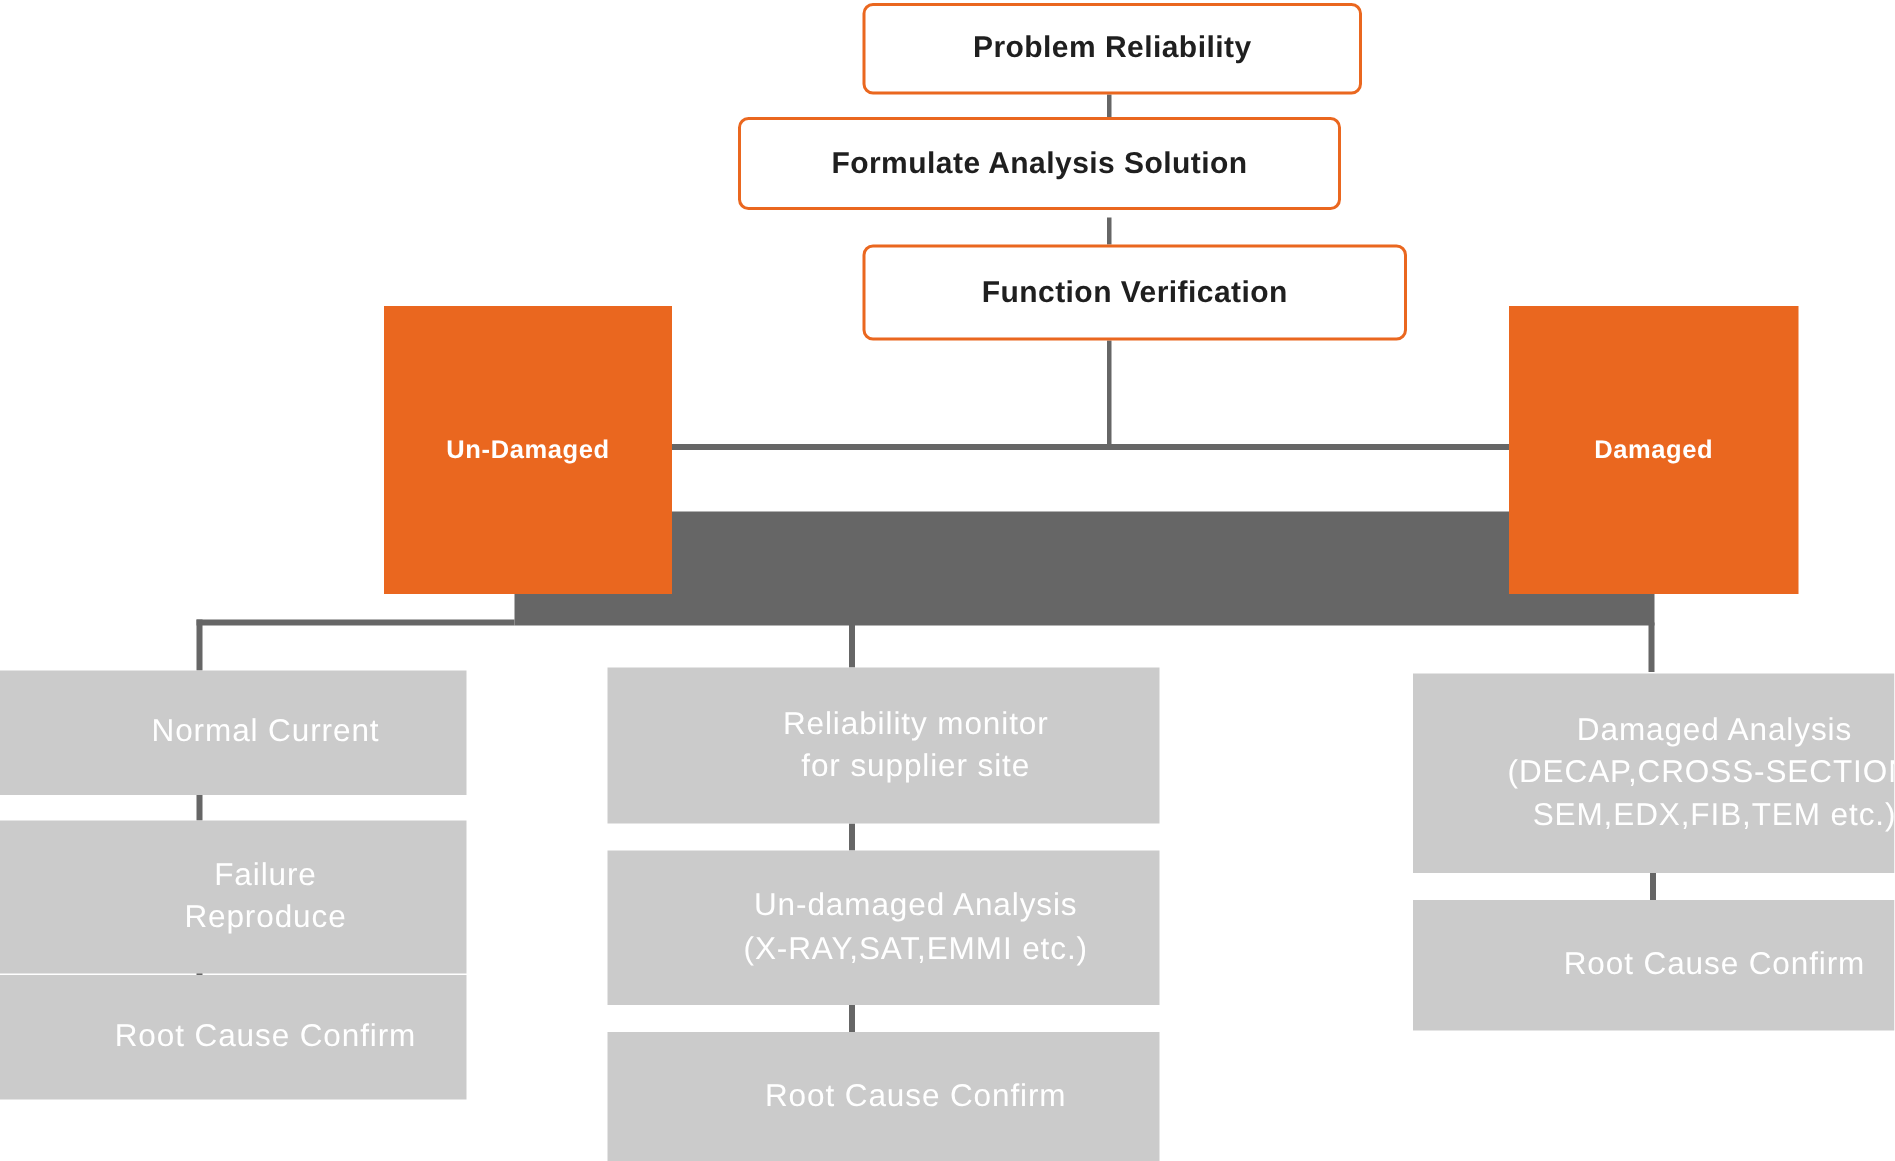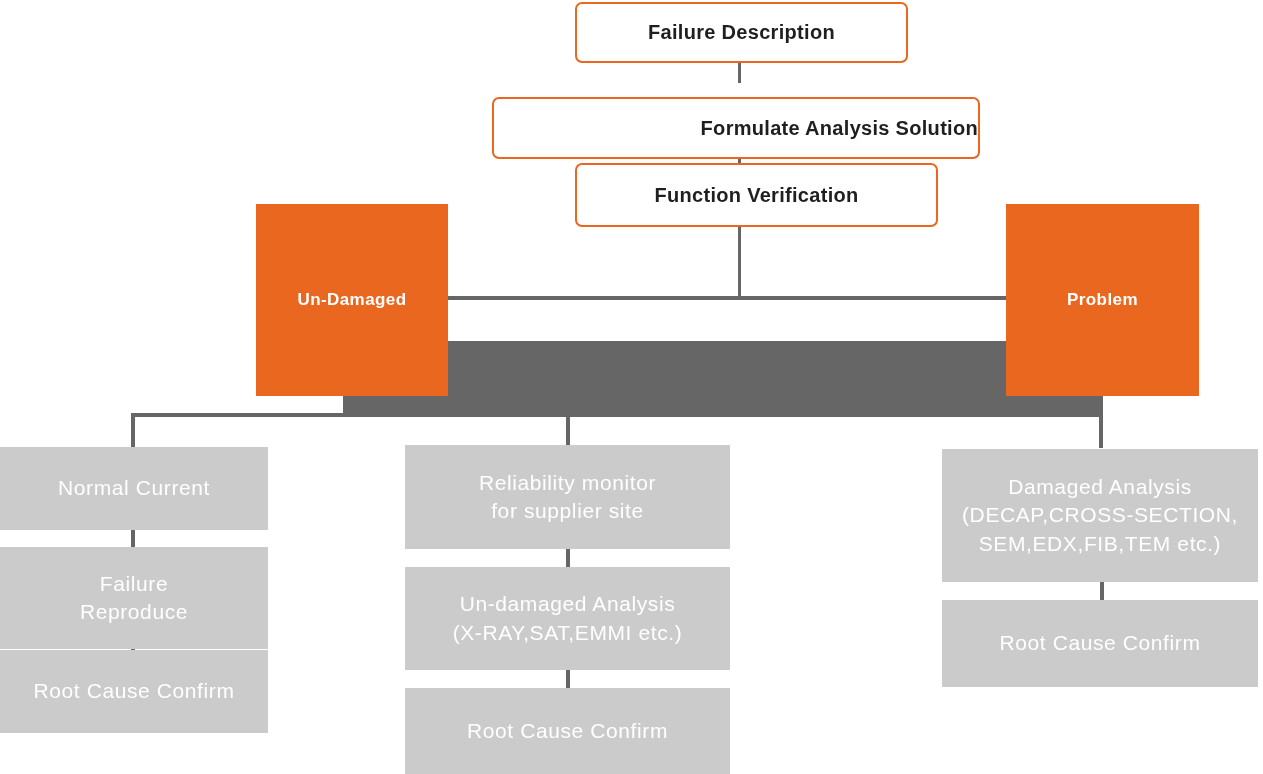--- a/index.html
+++ b/index.html
@@ -24,29 +24,29 @@
   .orange-box{
     position:absolute;background:var(--orange);
     display:flex;align-items:center;justify-content:center;
     font-weight:700;font-size:17px;color:#fff;letter-spacing:.4px;z-index:2;
   }
   
   .gray-box{
     position:absolute;background:var(--lgray);
     display:flex;align-items:center;justify-content:center;
     font-size:21px;font-weight:400;color:#fff;letter-spacing:.6px;
-    text-align:center;line-height:1.35;z-index:2;
+    text-align:center;line-height:1.35;z-index:2;padding-left:43px;
   }
   .gray-box .txt{white-space:pre-line;}
   
   .conn{position:absolute;background:var(--dark);z-index:1;}
   .bar{position:absolute;background:var(--dark);z-index:1;}
 
   #box-problem  {left:575px;top:2px;  width:333px;height:61px;}
-  #box-formulate{left:492px;top:97px; width:488px;height:62px;justify-content:flex-end;}
+  #box-formulate{left:492px;top:78px; width:402px;height:62px;}
   #box-function {left:575px;top:163px;width:363px;height:64px;}
 
   #conn-top-1{left:738px;top:63px; width:3px;height:20px;}
   #conn-top-2{left:738px;top:145px;width:3px;height:18px;}
   #conn-top-3{left:738px;top:227px;width:3px;height:72px;}
   #line-branch{left:448px;top:296px;width:558px;height:4px;}
 
   #box-undamaged{left:256px; top:204px;width:192px;height:192px;}
   #box-damaged  {left:1006px;top:204px;width:193px;height:192px;}
 
@@ -72,41 +72,41 @@
   #box-r1{left:942px;top:449px;width:316px;height:133px;}
   #conn-r1{left:1100px;top:582px;width:4px;height:18px;}
   #box-r2{left:942px;top:600px;width:316px;height:87px;}
 </style>
 </head>
 <body>
 
 <div class="stage">
 
   <div class="outlined" id="box-problem">
-    <span class="txt">Failure Description</span>
+    <span class="txt">Problem Reliability</span>
   </div>
   <div class="conn" id="conn-top-1"></div>
 
   <div class="outlined" id="box-formulate">
     <span class="txt">Formulate Analysis Solution</span>
   </div>
   <div class="conn" id="conn-top-2"></div>
 
   <div class="outlined" id="box-function">
     <span class="txt">Function Verification</span>
   </div>
   <div class="conn" id="conn-top-3"></div>
 
   <div class="conn" id="line-branch"></div>
 
   <div class="orange-box" id="box-undamaged">
     <span class="txt">Un-Damaged</span>
   </div>
   <div class="orange-box" id="box-damaged">
-    <span class="txt">Problem</span>
+    <span class="txt">Damaged</span>
   </div>
 
   <div class="bar" id="bar-main"></div>
   <div class="conn" id="feed-left-h"></div>
   <div class="conn" id="feed-left-v"></div>
   <div class="conn" id="feed-mid-v"></div>
   <div class="conn" id="feed-right-v"></div>
 
   <div class="gray-box" id="box-l1">
     <span class="txt">Normal Current</span>

